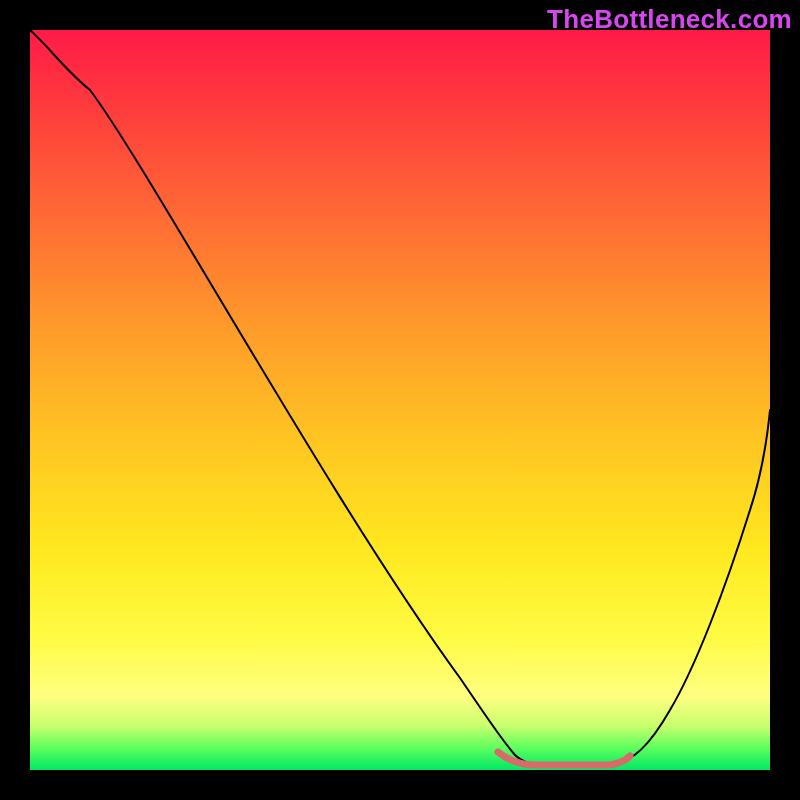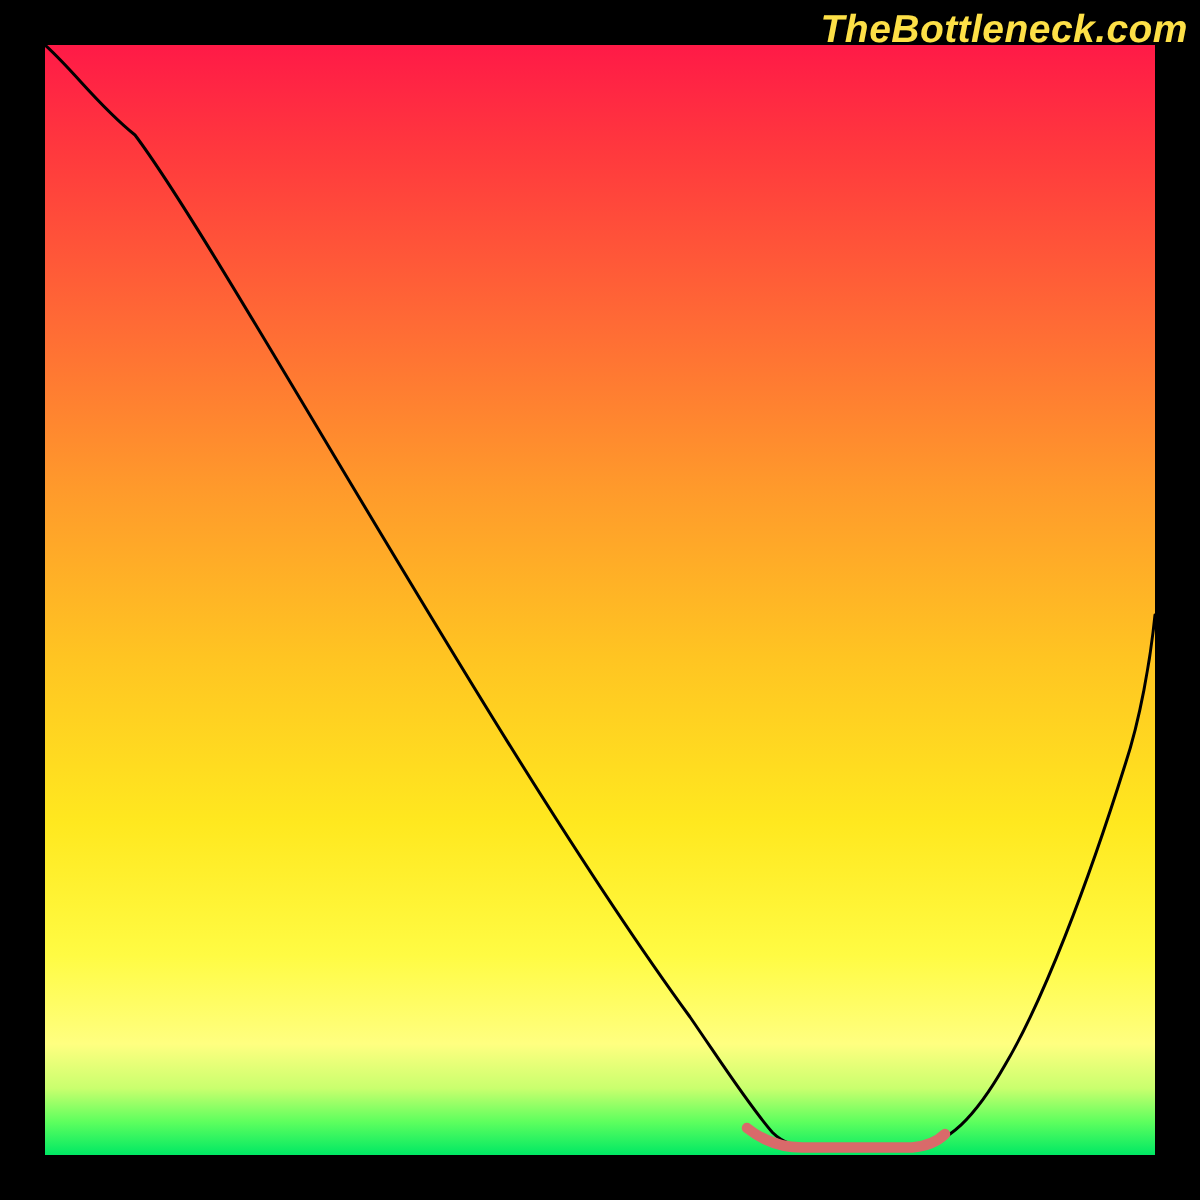--- a/index.html
+++ b/index.html
@@ -13,27 +13,26 @@
   }
   .stage {
     position: relative;
     width: 800px;
     height: 800px;
   }
   .watermark {
     position: absolute;
     top: 4px;
     right: 8px;
-    color: #fde047;
+    color: #d946ef;
     font-size: 26px;
     font-weight: 600;
     letter-spacing: 0.3px;
     z-index: 3;
     user-select: none;
-    font-style: italic;
   }
   .plot-frame {
     position: absolute;
     left: 30px;
     top: 30px;
     width: 740px;
     height: 740px;
     background: #000;
   }
   .gradient {

